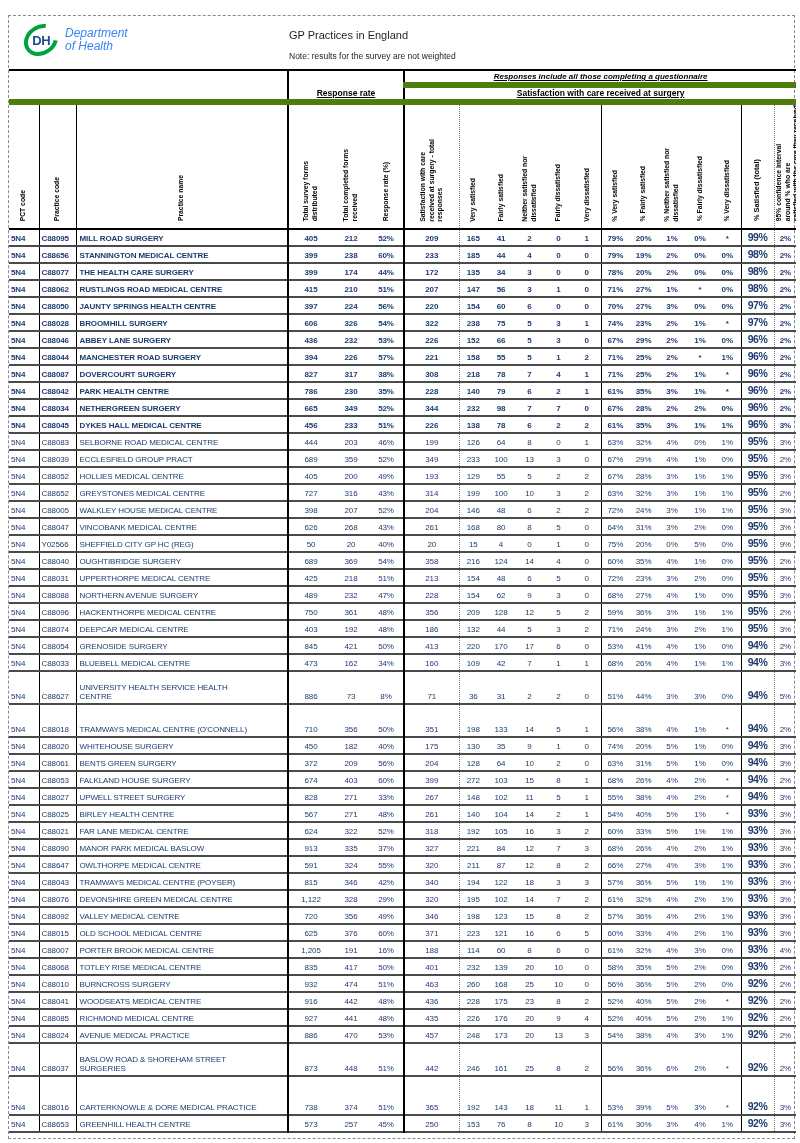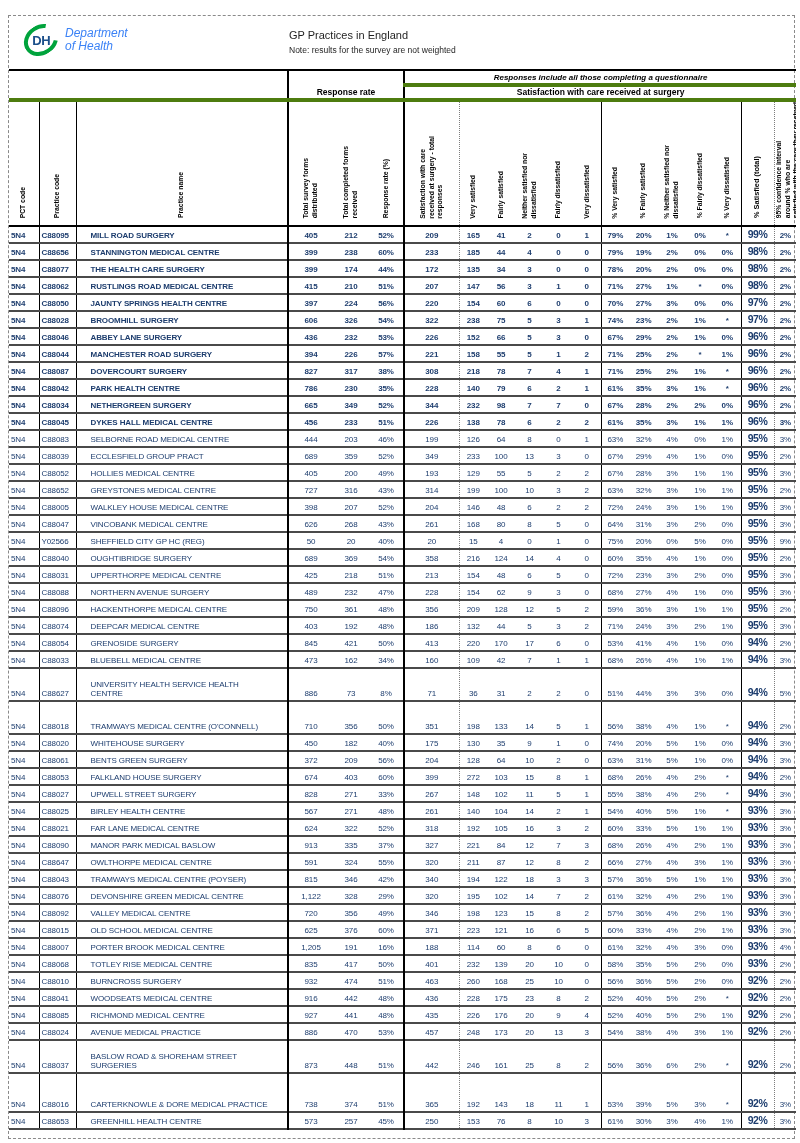--- a/index.html
+++ b/index.html
@@ -13,56 +13,56 @@
   .logo { position:absolute; left:14px; top:9px; display:flex; align-items:center; }
   .logo-ring { width:36px; height:30px; border:4px solid #00a33c; border-radius:50%;
                border-right-color:transparent; transform:rotate(-35deg);
                display:flex; align-items:center; justify-content:center; }
   .logo-dh { transform:rotate(35deg); color:#1b4f8a; font-weight:700; font-size:13px;
              letter-spacing:-0.5px; }
   .logo-text { margin-left:6px; color:#3b82f6; font-style:italic; font-size:12px; line-height:13px; }
   .titles { position:absolute; left:280px; top:5px; color:#1f1f1f; }
   .title-main { font-size:12.5px; }
   .title-sub { font-size:11px; margin-top:8px; }
-  .title-note { font-size:8.5px; margin-top:4px; }
+  .title-note { font-size:8.5px; margin-top:10px; }
 
   
   table { border-collapse:collapse; table-layout:fixed; width:787px;
           border-top:2px solid #000; }
   td, th { overflow:hidden; }
 
   thead td, thead th { color:#000; }
   .band { font-weight:700; text-align:center; vertical-align:bottom;
           font-size:8.5px; padding-bottom:1px; }
   .band-italic { font-style:italic; font-size:8px; }
   .corner { }
   tr.band-row1 { height:15px; }
   tr.band-row2 { height:15px; }
   tr.colhead-row { height:106px; }
   .colhead-row th { vertical-align:bottom; text-align:center; font-weight:700;
                     padding-bottom:3px; }
   .rot { display:inline-block; writing-mode:vertical-rl; transform:rotate(180deg);
          white-space:pre-line; font-size:6.8px; line-height:8.6px; text-align:left;
          font-weight:700; color:#000; }
   .rot-big { font-size:7.4px; }
-  .hb { border-bottom:4px solid #4d7c0f; }
+  .hb { border-bottom:6px solid #4d7c0f;text-decoration:underline; }
 
   
   .br-s { border-right:1px solid #000; }
   .br-t { border-right:2px solid #000; }
   .br-d { border-right:1px dotted #7d7d7d; }
 
   tbody td { font-size:8px; color:#1d3d6e; text-align:center; vertical-align:bottom;
              padding:0 1px 2px 1px; letter-spacing:-0.1px; }
   tbody tr { border-bottom:2px solid #4a4a4a; height:17px; }
   tbody tr.h2 { height:33px; }
   tbody tr.h3 { height:39px; }
   tbody tr.bold td { font-weight:700; }
   td.al { text-align:left; padding-left:2px; }
-  td.name { text-align:left; padding-left:14px; white-space:pre-line; }
+  td.name { text-align:left; padding-left:3px; white-space:pre-line; }
   td.sat { font-size:10.5px; font-weight:700; letter-spacing:-0.4px; }
 </style>
 </head>
 <body>
 
 <div class="page">
   <div class="sheet">
 
     <div class="rpt-head">
       <div class="logo">

